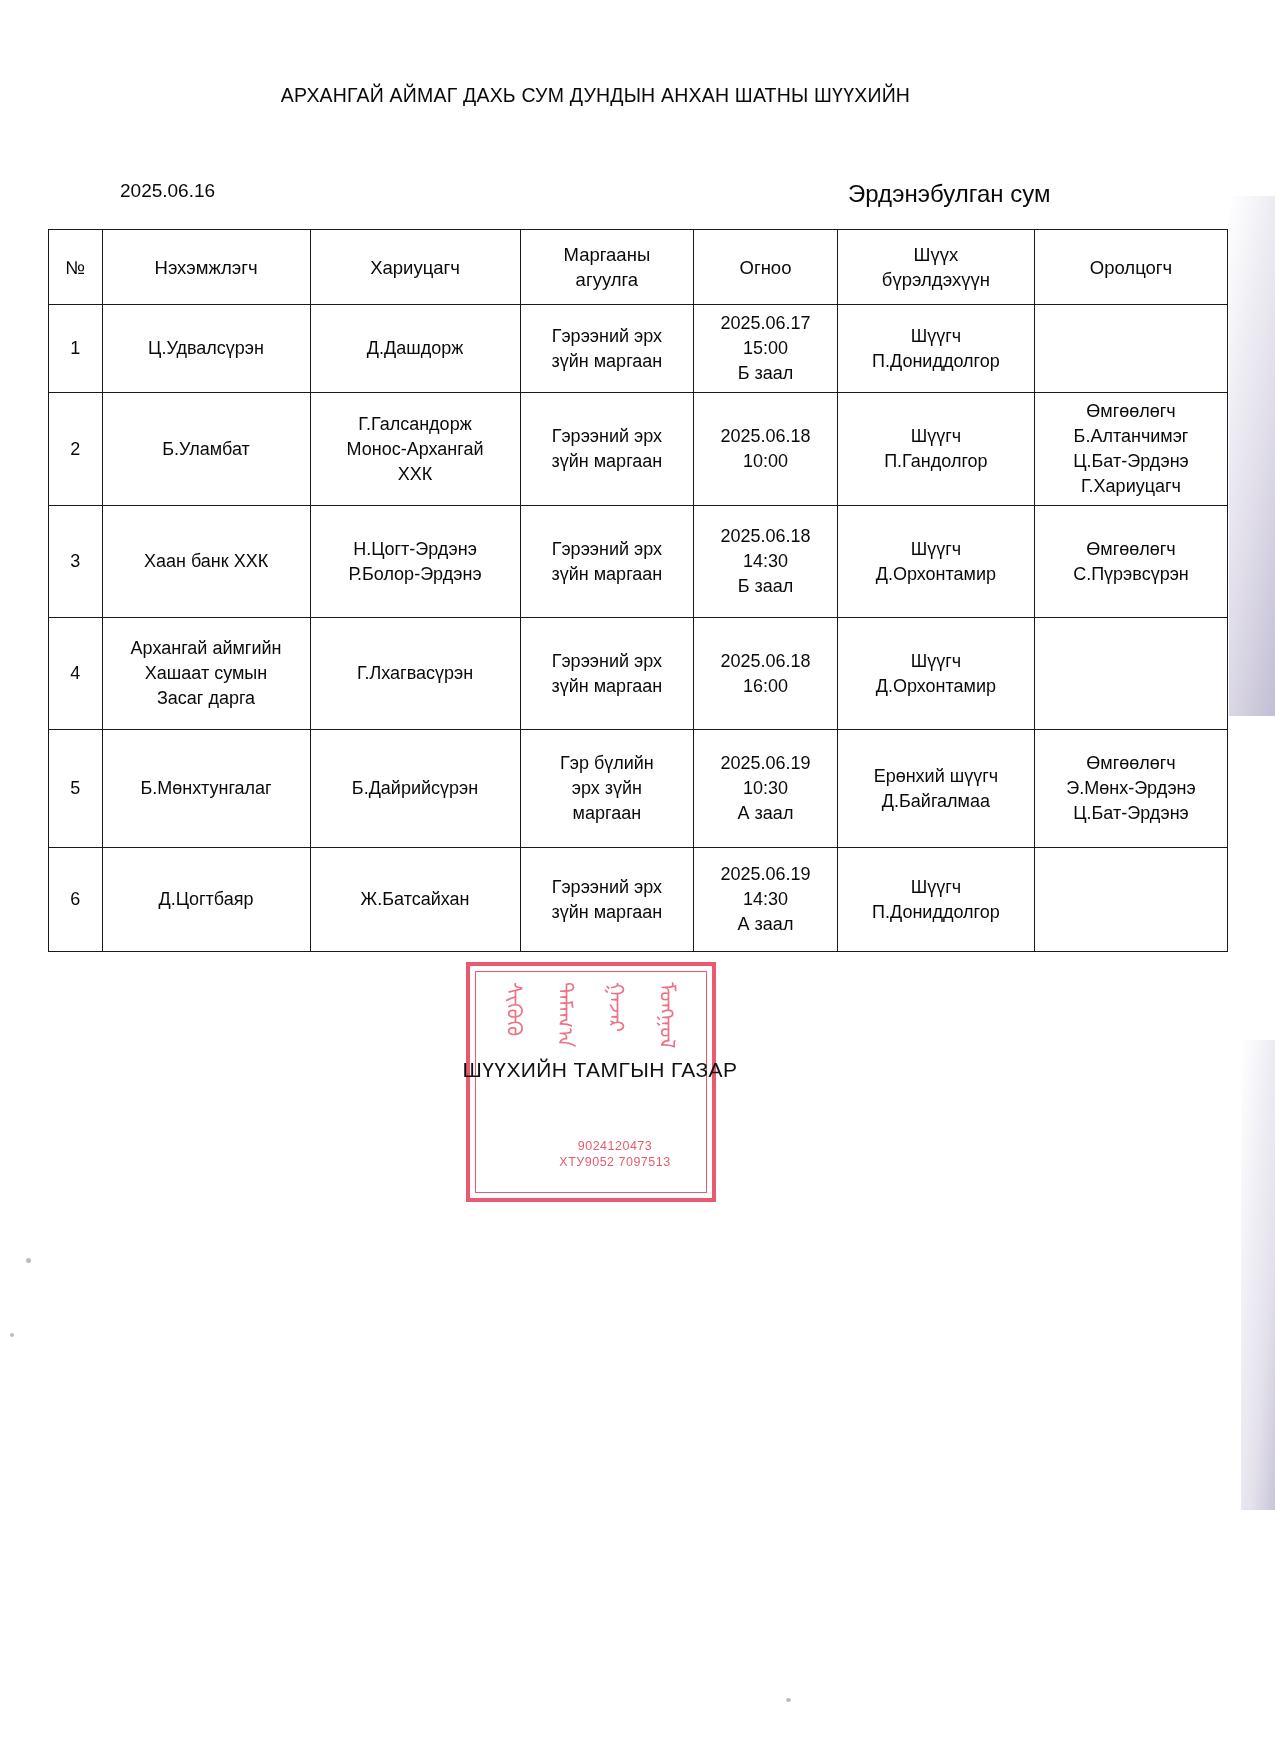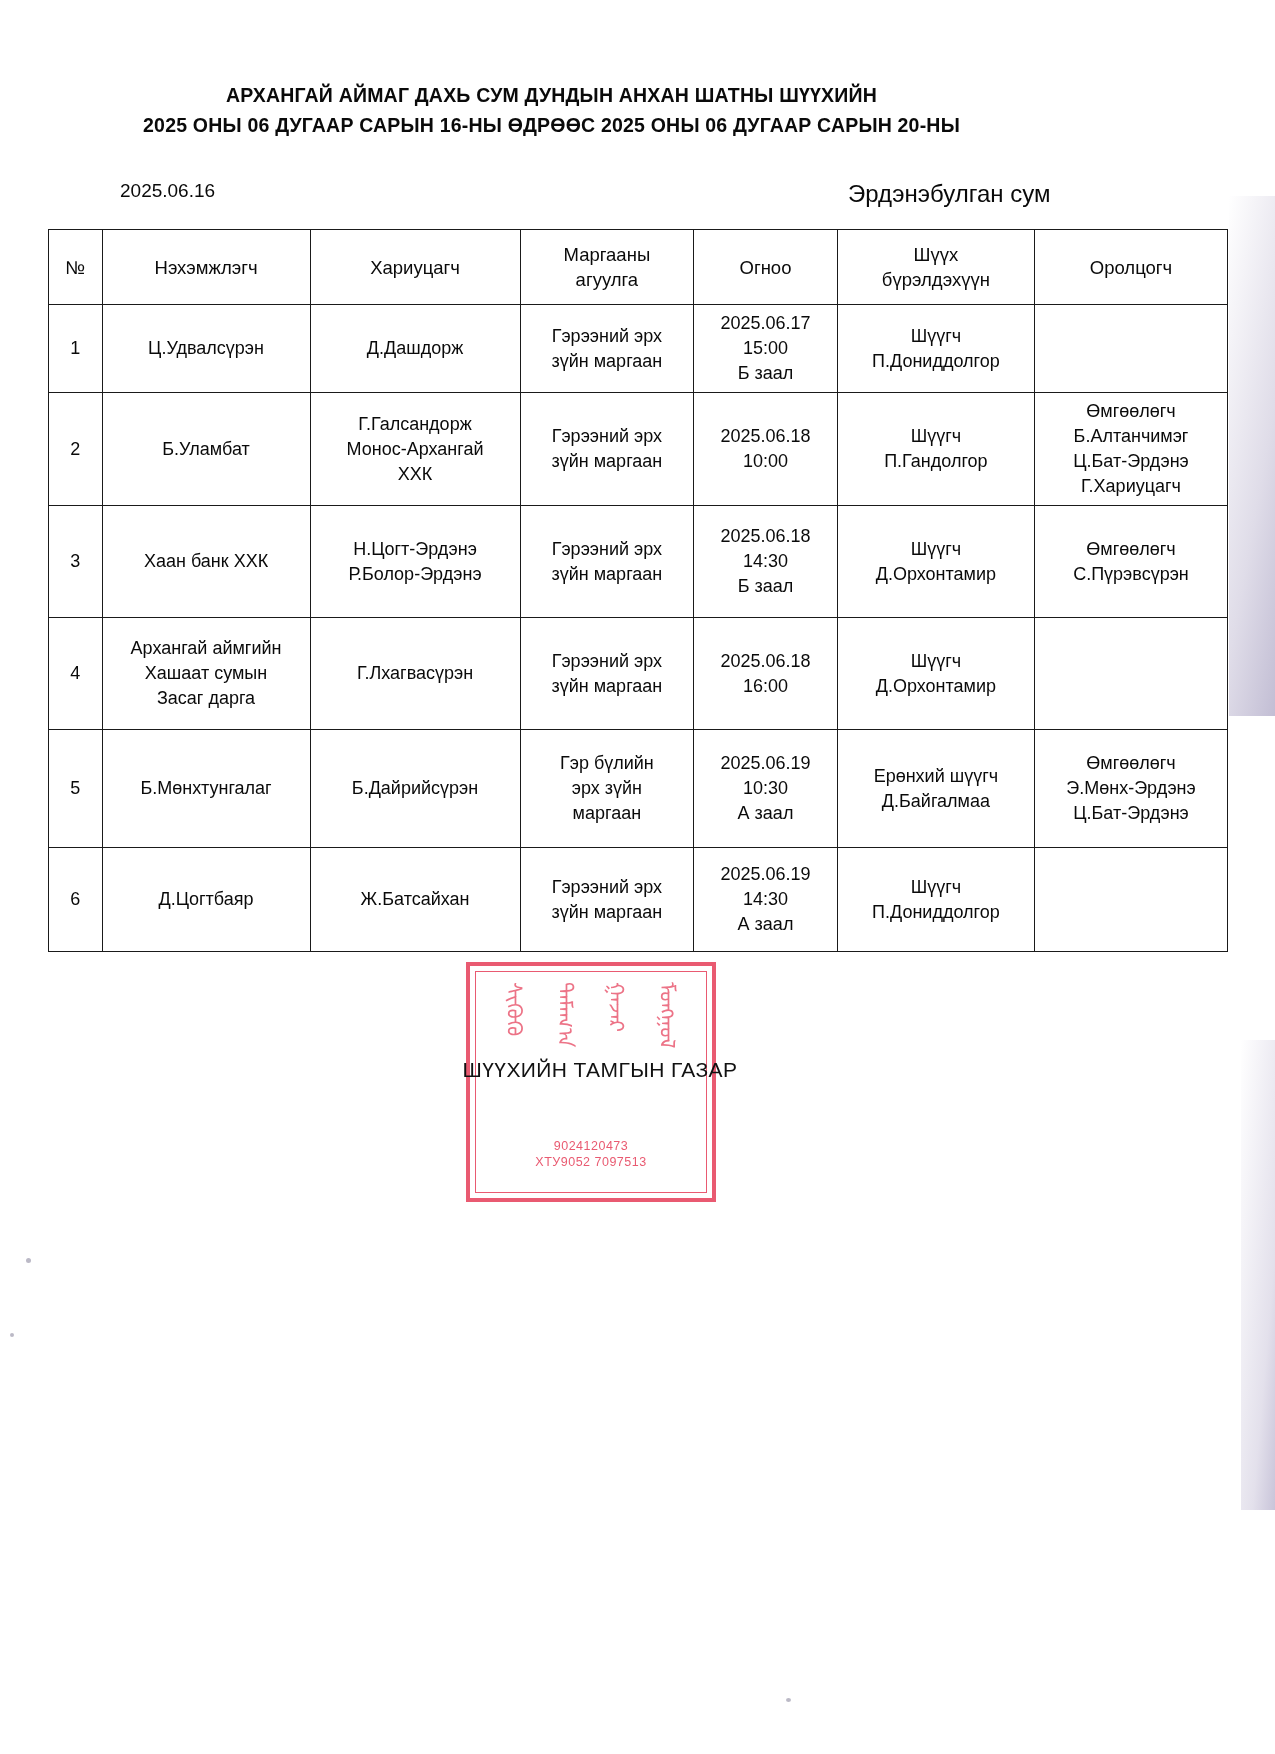--- a/index.html
+++ b/index.html
@@ -26,21 +26,22 @@
   
   .doc-header {
     position: absolute;
     top: 80px;
     left: 0;
     width: 1103px;
     text-align: center;
     font-size: 19.5px;
     line-height: 30px;
     letter-spacing: 0.2px;
-    font-weight: 700;
+    font-weight: 400;
+    padding-left: 44px;
   }
   .doc-header div {
     white-space: nowrap;
   }
 
   .meta-row {
     position: absolute;
     top: 180px;
     left: 0;
     width: 1078px;
@@ -130,20 +131,21 @@
     position: absolute;
     bottom: 28px;
     left: 0;
     width: 100%;
     text-align: center;
     color: #e8526a;
     font-size: 12.5px;
     font-family: "Liberation Sans", sans-serif;
     letter-spacing: 0.5px;
     line-height: 16px;
+    padding-left: 24px;
   }
   .stamp-caption {
     position: absolute;
     left: 420px;
     top: 1058px;
     width: 360px;
     text-align: center;
     font-size: 21px;
     letter-spacing: 0.4px;
     color: #111;
@@ -175,21 +177,20 @@
     opacity: 0.6;
   }
 </style>
 </head>
 <body>
 
 <div class="page">
 
   <div class="doc-header">
     <div>АРХАНГАЙ АЙМАГ ДАХЬ СУМ ДУНДЫН АНХАН ШАТНЫ ШҮҮХИЙН</div>
-    <div>2025 ОНЫ 06 ДУГААР САРЫН 16-НЫ ӨДРӨӨС 2025 ОНЫ 06 ДУГААР САРЫН 20-НЫ</div>
   </div>
 
   <div class="meta-row">
     <div class="meta-date">2025.06.16</div>
     <div class="meta-place">Эрдэнэбулган сум</div>
   </div>
 
   <table class="schedule">
     <colgroup>
       <col class="col-no">

